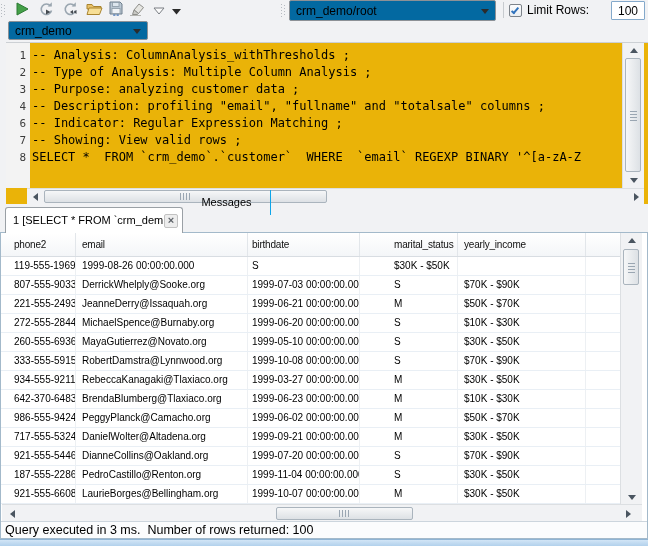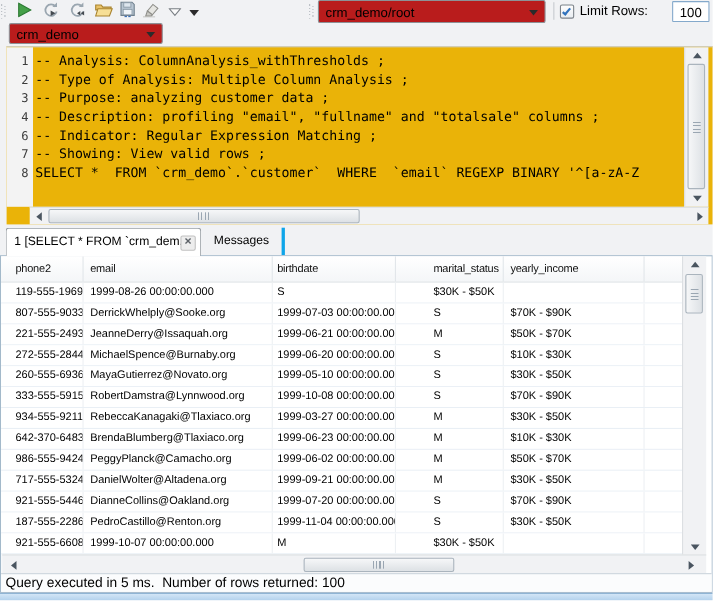--- a/index.html
+++ b/index.html
@@ -10,21 +10,21 @@
   
   .toolbar { position: absolute; left: 0; top: 0; width: 648px; height: 20px; }
   .grip { position: absolute; top: 3px; width: 4px; height: 14px;
           background: repeating-linear-gradient(0deg,#b6bbc1 0 1px, transparent 1px 3px),
                       repeating-linear-gradient(0deg,#b6bbc1 0 1px, transparent 1px 3px);
           background-size: 1px 100%, 1px 100%; background-position: 0 0, 3px 1px; background-repeat: no-repeat; }
   .tbtn { position: absolute; top: 1px; width: 20px; height: 18px; border: none; background: transparent;
           display: flex; align-items: center; justify-content: center; padding: 0; }
   .vsep { position: absolute; top: 2px; width: 1px; height: 16px; background: #c7cbcf; }
 
-  .combo { position: absolute; background: #b91c1c; border: 1px solid #8d9196; border-radius: 2px;
+  .combo { position: absolute; background: #0369a1; border: 1px solid #8d9196; border-radius: 2px;
            display: flex; align-items: center; padding-left: 6px; }
   .combo .arrow { position: absolute; right: 6px; top: 50%; margin-top: -2px; width: 0; height: 0;
                   border-left: 4px solid transparent; border-right: 4px solid transparent; border-top: 5px solid #2b2b2b; }
 
   .checkbox { position: absolute; left: 509px; top: 4px; width: 13px; height: 13px; background: linear-gradient(#fdfdfd,#e9edf1);
               border: 1px solid #7d838a; border-radius: 2px; }
   .checkbox .mark { position: absolute; left: 3px; top: 1px; width: 4px; height: 8px;
                     border-right: 2px solid #3173bd; border-bottom: 2px solid #3173bd; transform: rotate(40deg); }
   .limit-label { position: absolute; left: 527px; top: 3px; }
   .limit-input { position: absolute; left: 611px; top: 1px; width: 34px; height: 19px; border: 1px solid #84a9cb;
@@ -57,22 +57,22 @@
   .thumb-v::after { content:""; position:absolute; left:50%; top:50%; width:7px; height:11px; margin:-5.5px 0 0 -3.5px;
              background: repeating-linear-gradient(0deg,#9aa6b2 0 1px, transparent 1px 3px); }
 
   
   .tab-active { position: absolute; left: 5px; top: 207px; width: 178px; height: 26px; background: #fff;
                 border: 1px solid #9aa0a5; border-bottom: none; border-radius: 3px 3px 0 0; z-index: 2; }
   .tab-active .tlabel { position: absolute; left: 7px; top: 0; line-height: 25px; font-size: 11px; white-space: pre; }
   .tab-close { position: absolute; right: 4px; top: 6px; width: 14px; height: 14px; background: #ededed;
                border: 1px solid #c2c2c2; border-radius: 2px; color: #5d6268; font-size: 11px; font-weight: bold;
                line-height: 11px; text-align: center; }
-  .tab-plain { position: absolute; left: 183px; top: 207px; width: 76px; height: 25px;
-               border-right: 3px solid #0ea5e9; }
+  .tab-plain { position: absolute; left: 183px; top: 190px; width: 88px; height: 25px;
+               border-right: 1px solid #0ea5e9; }
   .tab-plain .tlabel { display: block; text-align: center; line-height: 25px; font-size: 11px; }
 
   
   .panel { position: absolute; left: 0; top: 232px; width: 648px; height: 307px; background: #fff;
            border: 1px solid #a3b9ca; }
   .hrow { position: absolute; left: 0; top: 0; width: 619px; height: 24px; display: flex;
           background: linear-gradient(#ffffff,#f4f6f8); border-bottom: 1px solid #d8dde2; }
   .rows { position: absolute; left: 0; top: 24px; width: 619px; }
   .trow { display: flex; width: 619px; height: 19px; border-bottom: 1px solid #e9eff5; background: #fff; }
   .cell { height: 100%; overflow: hidden; white-space: pre; border-right: 1px solid #edf0f3;
@@ -352,20 +352,21 @@
     <div class="cell">187-555-2286</div>
     <div class="cell">PedroCastillo@Renton.org</div>
     <div class="cell">1999-11-04 00:00:00.000</div>
     <div class="cell">S</div>
     <div class="cell">$30K - $50K</div>
     <div class="cell"></div>
   </div>
 
   <div class="trow">
     <div class="cell">921-555-6608</div>
+    <div class="cell">LaurieBorges@Bellingham.org</div>
     <div class="cell">1999-10-07 00:00:00.000</div>
     <div class="cell">M</div>
     <div class="cell">$30K - $50K</div>
     <div class="cell"></div>
   </div>
 </div>
 
     <div class="sb-track-v" style="left:619px;top:0;width:22px;height:272px;">
       <div class="sb-btn" style="left:3px;top:0;">
           <div class="tri-up"></div>
@@ -379,17 +380,17 @@
     <div class="sb-track-h" style="left:1px;top:271px;width:640px;height:17px;">
       <div class="sb-btn" style="left:2px;top:1px;">
           <div class="tri-left"></div>
         </div>
       <div class="thumb-h" style="left:274px;top:2px;width:137px;"></div>
       <div class="sb-btn" style="right:6px;top:1px;">
           <div class="tri-right"></div>
         </div>
     </div>
 
-    <div class="status">Query executed in 5 ms.  Number of rows returned: 100</div>
+    <div class="status">Query executed in 3 ms.  Number of rows returned: 100</div>
   </div>
 
   <div class="bottom-frame"></div>
 </div>
 
 </body></html>

